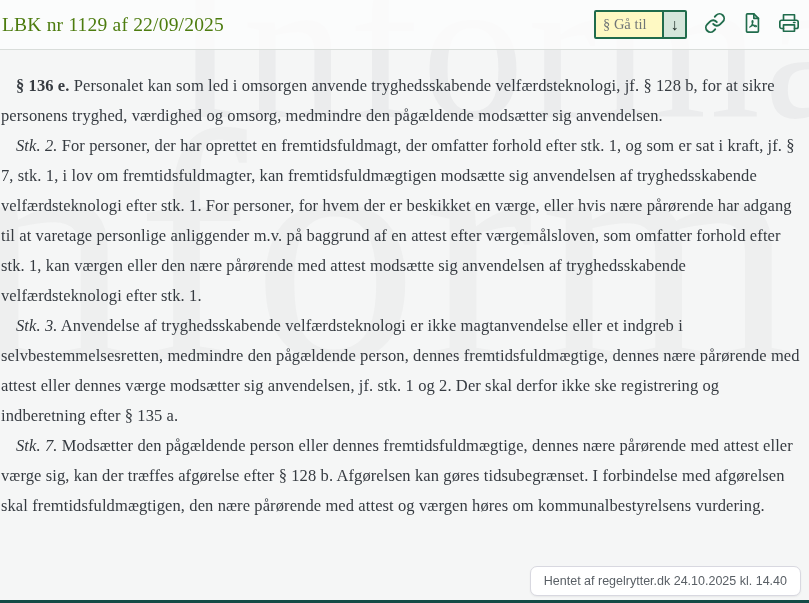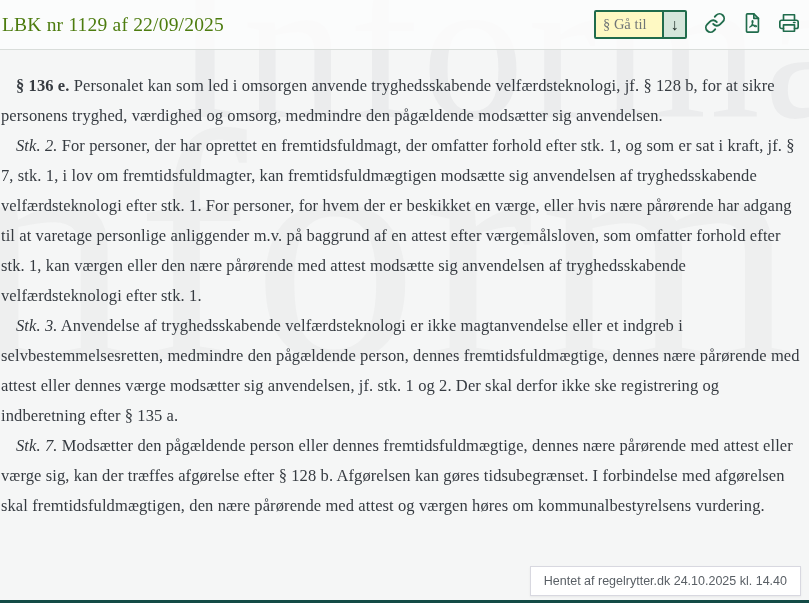--- a/index.html
+++ b/index.html
@@ -81,21 +81,21 @@
     text-indent: 15px; color: #363b41;
     letter-spacing: 0.1px;
   }
   .lead-bold { font-weight: bold; }
   .lead-italic { font-style: italic; }
 
   
   .stamp {
     position: absolute; right: 8px; bottom: 7px; z-index: 3;
     background: #ffffff;
-    border: 1px solid #d8d8e0; border-radius: 0;
+    border: 1px solid #d8d8e0; border-radius: 7px;
     box-shadow: 0 1px 2px rgba(0,0,0,0.06);
     padding: 7px 13px;
     font-family: "Liberation Sans", sans-serif;
     font-size: 12.5px; color: #5a6066;
     white-space: nowrap;
   }
   .bottom-bar {
     position: absolute; left: 0; right: 0; bottom: 0; height: 3px;
     background: #134b46; z-index: 4;
   }

